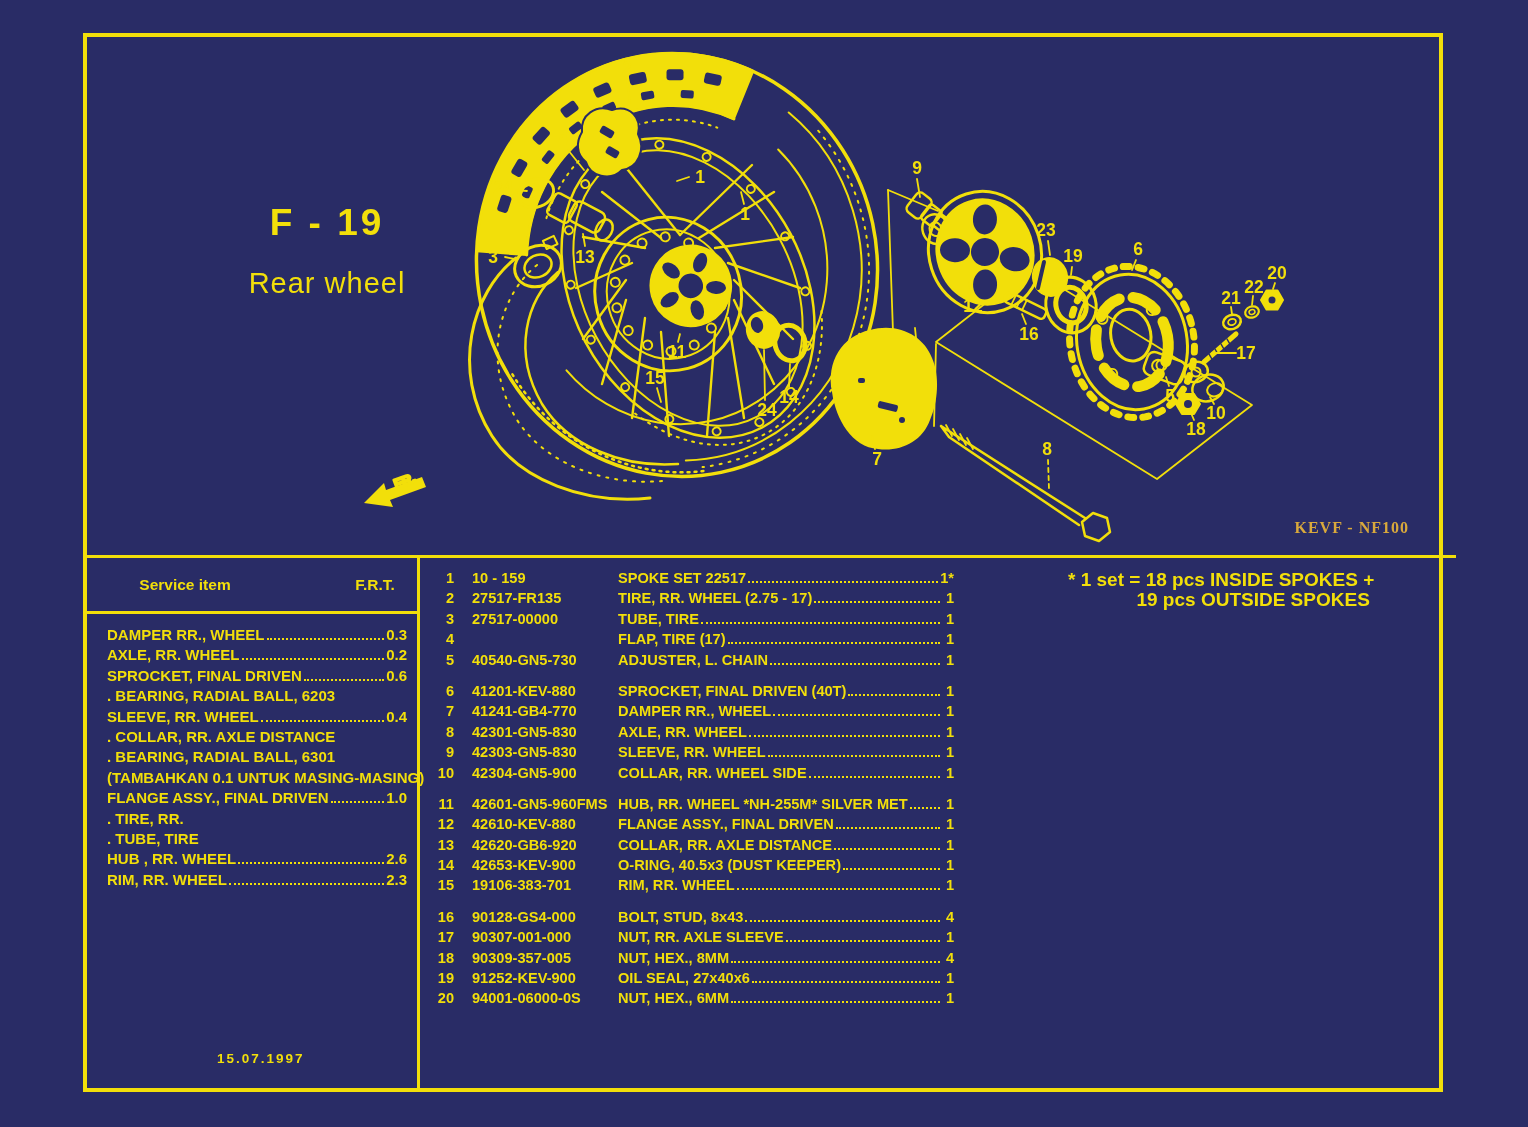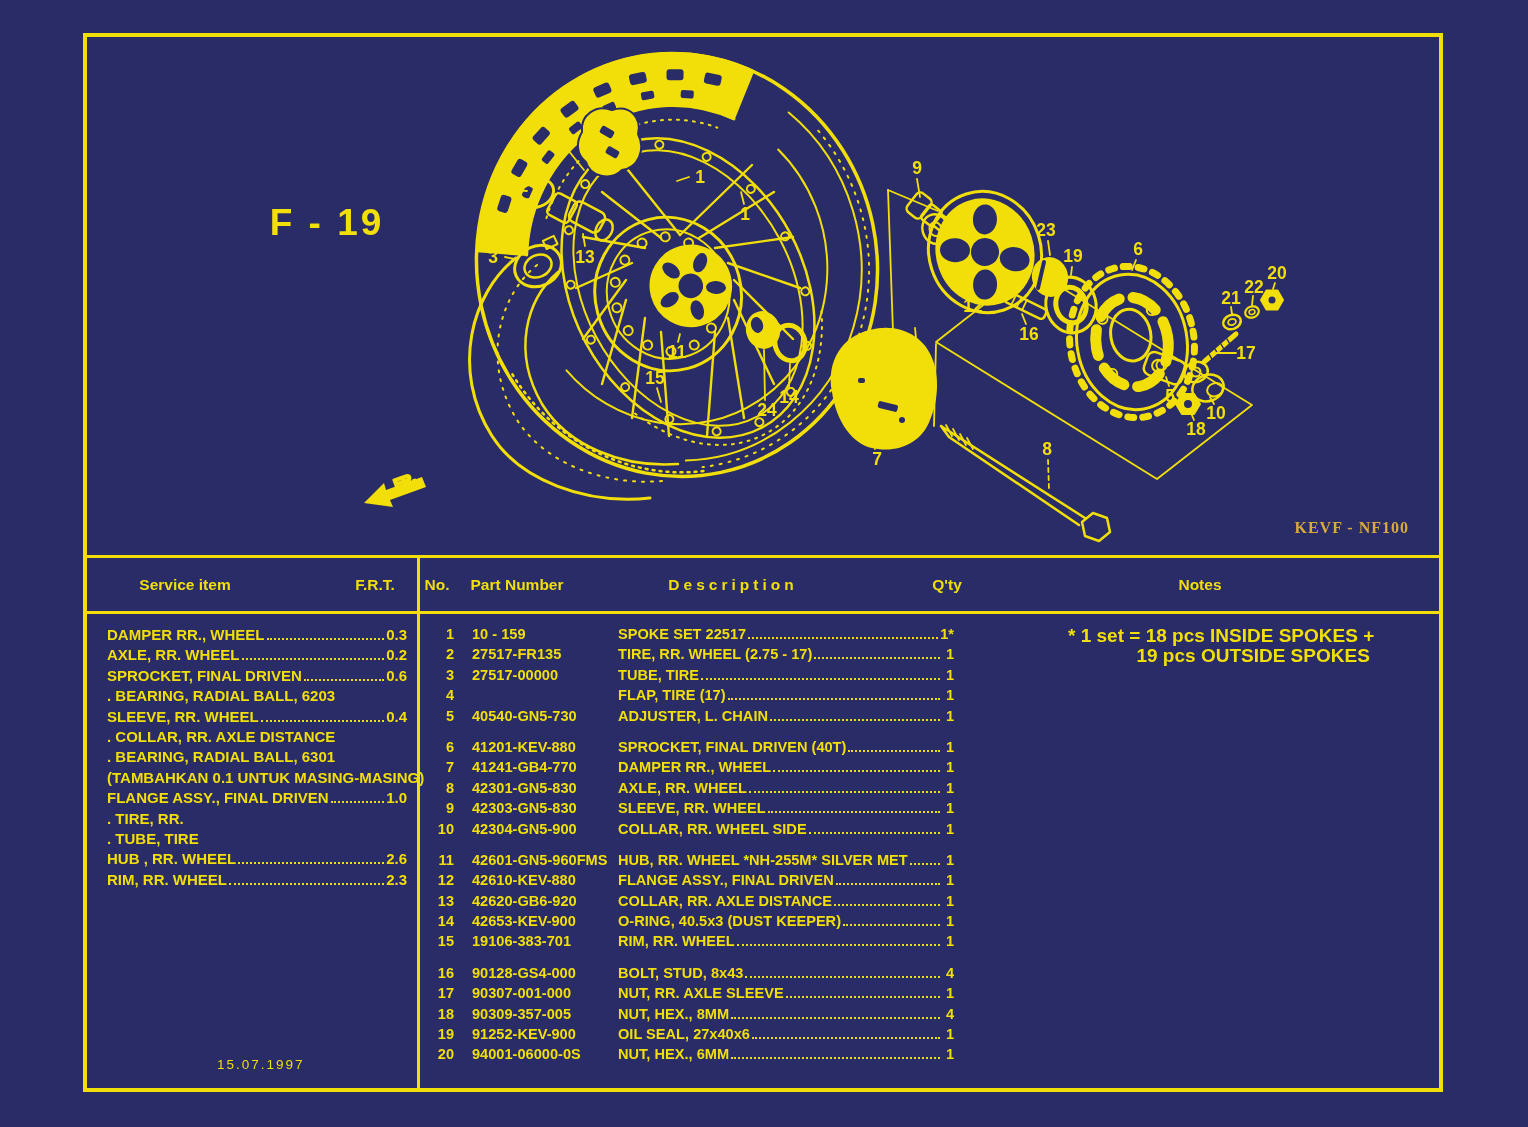--- a/index.html
+++ b/index.html
@@ -28,20 +28,21 @@
   }
   .doc-code{
     position:absolute;right:30px;top:482px;
     font-family:"Liberation Serif",serif;font-size:16px;font-weight:bold;
     color:var(--amber);letter-spacing:1px;
   }
   
   .tables{
     position:absolute;left:0;top:518px;width:1352px;bottom:0;
     border-top:3px solid var(--ink);
+    padding-left:17px;
   }
   .pane-left{position:absolute;left:0;top:0;bottom:0;width:330px;}
   .pane-right{position:absolute;left:330px;top:0;bottom:0;right:0;border-left:3px solid var(--ink);}
   .thead{
     position:relative;height:53px;border-bottom:3px solid var(--ink);
     font-size:15.5px;font-weight:bold;
   }
   .thead .hlbl{position:absolute;top:50%;transform:translate(-50%,-50%);white-space:nowrap;}
   .h-item{left:98px;}
   .h-frt{left:288px;}
@@ -60,21 +61,21 @@
   .c-no{width:30px;text-align:right;}
   .c-pn{margin-left:18px;width:146px;}
   .c-mid{display:flex;align-items:baseline;width:336px;}
   .c-qty{text-align:right;min-width:12px;}
   .notes-block{
     position:absolute;left:648px;top:12px;font-size:19px;font-weight:bold;
     line-height:20.4px;white-space:nowrap;text-align:center;
   }
   .notes-line2{padding-left:64px;}
   .date-stamp{
-    position:absolute;left:130px;bottom:16px;font-size:13.5px;font-weight:normal;letter-spacing:2px;
+    position:absolute;left:130px;bottom:22px;font-size:13.5px;font-weight:bold;letter-spacing:2px;
   }
   svg text.callout{
     font-family:"Liberation Sans",sans-serif;font-size:17.5px;font-weight:bold;fill:var(--ink);
     text-anchor:middle;
   }
   svg text.frlbl{
     font-family:"Liberation Sans",sans-serif;font-size:13.5px;font-weight:bold;fill:var(--ink);
   }
 </style>
 </head>
@@ -394,20 +395,21 @@
               <text class="callout" x="1216" y="413" dy="0.35em">10</text>
               <line x1="1194" y1="420" x2="1191" y2="413" stroke="#f2df0a" stroke-width="1.8"></line>
               <text class="callout" x="1196" y="429" dy="0.35em">18</text>
               <line x1="1048" y1="460" x2="1049" y2="489" stroke="#f2df0a" stroke-width="1.8" stroke-dasharray="4 4"></line>
               <text class="callout" x="1047" y="449" dy="0.35em">8</text>
             </g>
         </g>
       </svg>
 
       <div class="title-code">F - 19</div>
+      <div class="title-name">Rear wheel</div>
       <div class="doc-code">KEVF - NF100</div>
     </div>
 
     <div class="tables">
 
       <div class="pane-left">
         <div class="thead">
           <span class="hlbl h-item">Service item</span>
           <span class="hlbl h-frt">F.R.T.</span>
         </div>
@@ -463,27 +465,20 @@
             <div class="srv-row">
               <span>RIM, RR. WHEEL</span>
               <span class="dots"></span>
               <span class="frt-val">2.3</span>
             </div>
           </div>
         <div class="date-stamp">15.07.1997</div>
       </div>
 
       <div class="pane-right">
-        <div class="thead">
-          <span class="hlbl h-no">No.</span>
-          <span class="hlbl h-pn">Part Number</span>
-          <span class="hlbl h-desc">Description</span>
-          <span class="hlbl h-qty">Q'ty</span>
-          <span class="hlbl h-notes">Notes</span>
-        </div>
         <div class="parts-rows" id="parts-rows">
           <div class="notes-block" id="notes-block">
               <div>* 1 set = 18 pcs INSIDE SPOKES +</div>
               <div class="notes-line2">19 pcs OUTSIDE SPOKES</div>
             </div>
         <div class="p-row">
               <span class="c-no">1</span>
               <span class="c-pn">10 - 159</span>
               <span class="c-mid">
                 <span>SPOKE SET 22517</span>

